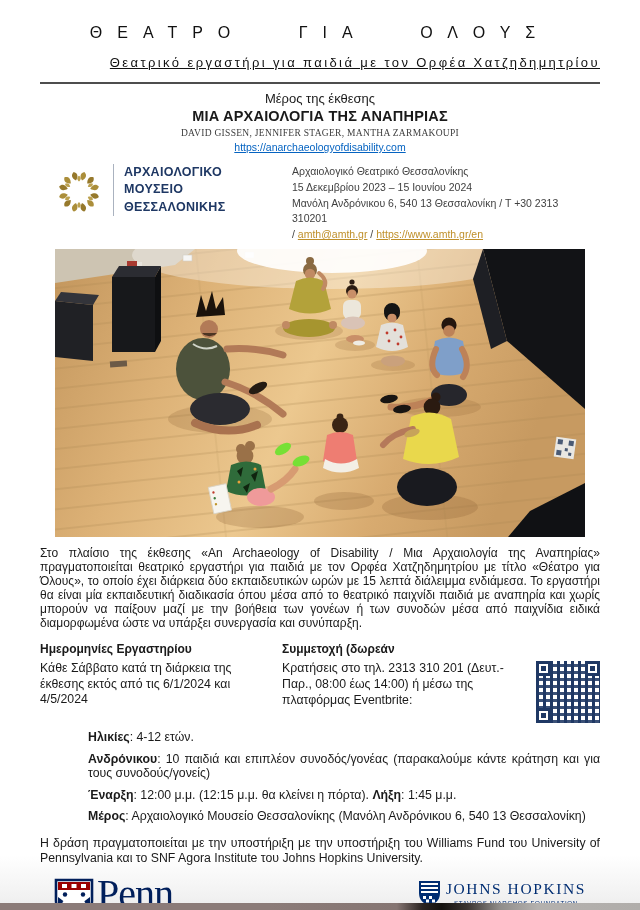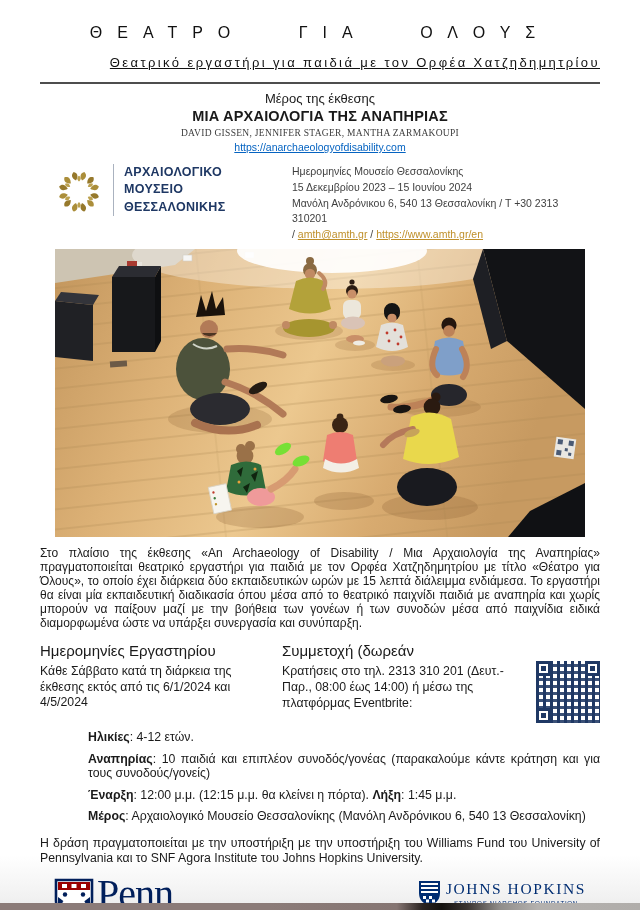--- a/index.html
+++ b/index.html
@@ -42,21 +42,21 @@
   .museum-info{font-size:10.5px;color:#3f3f3f;line-height:1.5;padding-top:2px;width:300px;}
 
   
   .photo{width:530px;height:288px;margin:6px auto 0;position:relative;overflow:hidden;}
   .photo svg{display:block;}
 
   
   .intro{font-size:12px;line-height:14.1px;text-align:justify;margin-top:9px;}
   .cols{display:flex;margin-top:11px;}
   .col-left{width:212px;margin-right:30px;flex:none;}
-  .col-head{font-size:15px;font-weight:400;margin-bottom:5px;}
+  .col-head{font-size:12px;font-weight:700;margin-bottom:5px;}
   .col-body{font-size:12.3px;line-height:15.5px;}
   .col-right{flex:1;display:flex;}
   .col-right-text{flex:1;}
   .col-right-text .col-body{line-height:15.8px;}
   .ev-link{font-size:11.8px;margin-top:2px;}
 
   
   .qr{flex:none;width:64px;height:62px;margin-left:10px;margin-top:19px;position:relative;
       background-image:
         repeating-linear-gradient(0deg, rgba(31,56,100,.88) 0 3px, rgba(255,255,255,0) 3px 7px),
@@ -131,21 +131,21 @@
           </g>
         </svg>
         <div class="brand-divider"></div>
         <div class="museum-brand-text">
           <div>ΑΡΧΑΙΟΛΟΓΙΚΟ</div>
           <div>ΜΟΥΣΕΙΟ</div>
           <div>ΘΕΣΣΑΛΟΝΙΚΗΣ</div>
         </div>
       </div>
       <div class="museum-info">
-        <div>Ημερομηνίες Μουσείο Θεσσαλονίκης</div>
+        <div>Αρχαιολογικό Θεατρικό Θεσσαλονίκης</div>
         <div>15 Δεκεμβρίου 2023 – 15 Ιουνίου 2024</div>
         <div>Μανόλη Ανδρόνικου 6, 540 13 Θεσσαλονίκη / T +30 2313 310201</div>
         <div>
           <span>/ </span><a class="gold-link">amth@amth.gr</a><span> / </span><a class="gold-link">https://www.amth.gr/en</a>
         </div>
       </div>
     </div>
 
     <div class="photo">
       <svg width="530" height="288" viewBox="0 0 530 288">
@@ -333,21 +333,21 @@
             <span class="f tr"></span>
             <span class="f bl"></span>
         </div>
       </div>
     </div>
 
     <div class="detail-line">
       <span class="lbl">Ηλικίες</span><span>: 4-12 ετών.</span>
     </div>
     <div class="detail-line just">
-      <span class="lbl">Αναπηρίας</span><span>: 10 παιδιά και επιπλέον συνοδός/γονέας (παρακαλούμε κάντε κράτηση και για τους συνοδούς/γονείς)</span>
+      <span class="lbl">Ανδρόνικου</span><span>: 10 παιδιά και επιπλέον συνοδός/γονέας (παρακαλούμε κάντε κράτηση και για τους συνοδούς/γονείς)</span>
     </div>
     <div class="detail-line">
       <span class="lbl">Έναρξη</span><span>: 12:00 μ.μ. (12:15 μ.μ. θα κλείνει η πόρτα). </span><span class="lbl">Λήξη</span><span>: 1:45 μ.μ.</span>
     </div>
     <div class="detail-line">
       <span class="lbl">Μέρος</span><span>: Αρχαιολογικό Μουσείο Θεσσαλονίκης (Μανόλη Ανδρόνικου 6, 540 13 Θεσσαλονίκη)</span>
     </div>
 
     <p class="support">Η δράση πραγματοποιείται με την υποστήριξη με την υποστήριξη του Williams Fund του University of Pennsylvania και το SNF Agora Institute του Johns Hopkins University.</p>
 

